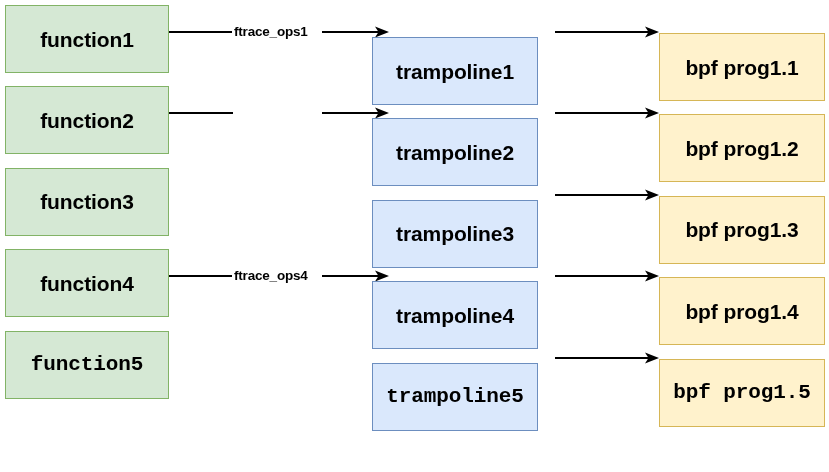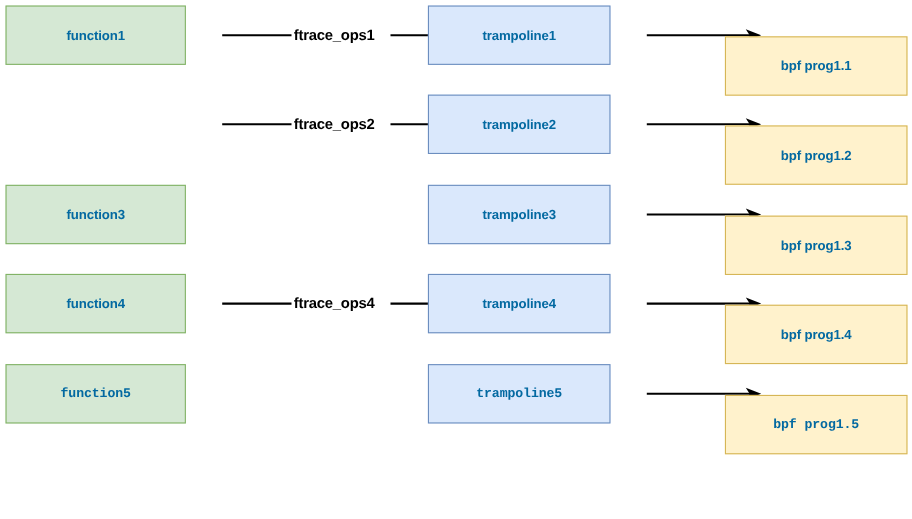--- a/index.html
+++ b/index.html
@@ -20,59 +20,59 @@
   }
   .row {
     position: absolute;
     left: 0;
     width: 829px;
     height: 56px;
   }
   .node {
     position: absolute;
     top: 0;
-    height: 54px;
+    height: 68px;
     box-sizing: border-box;
     border-width: 1px;
     border-style: solid;
     display: flex;
     align-items: center;
     justify-content: center;
-    font-size: 12px;
+    font-size: 21px;
     font-weight: bold;
-    color: #0369a1;
+    color: #000000;
     letter-spacing: -0.1px;
     line-height: 1;
   }
   .node-function {
     left: 5px;
     width: 164px;
     background: #d5e8d4;
     border-color: #82b366;
   }
   .node-trampoline {
-    left: 389px;
+    left: 372px;
     width: 166px;
     background: #dae8fc;
     border-color: #6c8ebf;
+    margin-top: 32px;
   }
   .node-prog {
     left: 659px;
     width: 166px;
     background: #fff2cc;
     border-color: #d6b656;
     margin-top: 28px;
   }
   
   .edge {
     position: absolute;
     top: 0;
     height: 54px;
     pointer-events: none;
-    margin-left: 33px;
   }
   .edge-1 {
     left: 169px;
     width: 220px;
   }
   .edge-2 {
     left: 555px;
     width: 104px;
   }
   .edge svg {
@@ -115,29 +115,29 @@
       <div class="node node-trampoline">trampoline1</div>
       <div class="edge edge-2">
         <svg viewBox="0 0 104 54" preserveAspectRatio="none">
           <line x1="0" y1="27" x2="97" y2="27" stroke="#000000" stroke-width="1.9"></line>
           <polygon points="104,27 90,21.5 93.5,27 90,32.5" fill="#000000"></polygon>
         </svg>
       </div>
       <div class="node node-prog">bpf prog1.1</div>
     </div>
     <div class="row" style="top: 86.4px;">
+      <div class="node node-function">function2</div>
       <div class="edge edge-1">
         <svg viewBox="0 0 220 54" preserveAspectRatio="none">
           <g stroke="#000000" stroke-width="1.9" fill="none">
             <line x1="0" y1="27" x2="64" y2="27"></line>
             <line x1="153" y1="27" x2="213" y2="27"></line>
           </g>
           <polygon points="220,27 206,21.5 209.5,27 206,32.5" fill="#000000"></polygon>
         </svg>
-        <span class="edge-label">ftrace_ops2</span>
       </div>
       <div class="node node-trampoline">trampoline2</div>
       <div class="edge edge-2">
         <svg viewBox="0 0 104 54" preserveAspectRatio="none">
           <line x1="0" y1="27" x2="97" y2="27" stroke="#000000" stroke-width="1.9"></line>
           <polygon points="104,27 90,21.5 93.5,27 90,32.5" fill="#000000"></polygon>
         </svg>
       </div>
       <div class="node node-prog">bpf prog1.2</div>
     </div>

